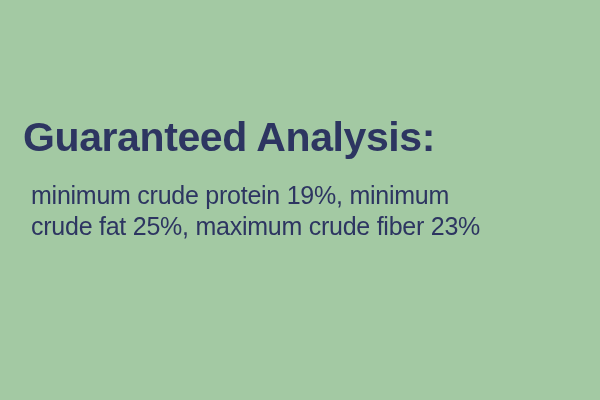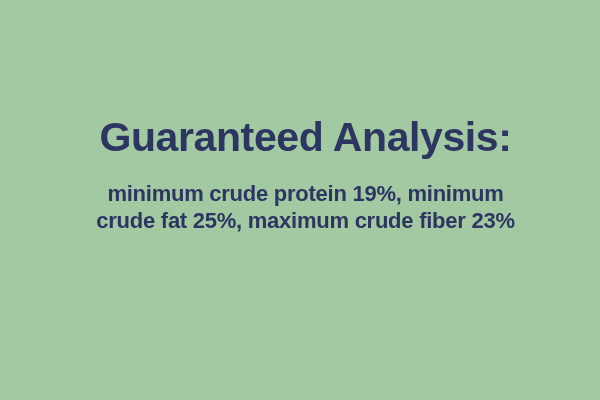--- a/index.html
+++ b/index.html
@@ -15,21 +15,20 @@
     font-family: "Liberation Sans", "DejaVu Sans", sans-serif;
     background: #a3c9a3;
   }
 
   #card {
     position: relative;
     box-sizing: border-box;
     width: 600px;
     height: 400px;
     background: #a3c9a3;
-    text-align: center;
   }
 
   #text-block {
     position: absolute;
     left: 23px;
     top: 116px;
     right: 12px;
   }
 
   #heading {
@@ -37,25 +36,25 @@
     padding: 0;
     font-size: 41px;
     font-weight: bold;
     line-height: 1.07;
     letter-spacing: -0.4px;
     color: #2d3561;
     white-space: nowrap;
   }
 
   #body {
-    margin: 15px;
+    margin: 8px;
     padding: 0;
     margin-top: 20px;
-    font-size: 22px;
-    font-weight: bold;
+    font-size: 25px;
+    font-weight: normal;
     line-height: 1.24;
     letter-spacing: -0.25px;
     color: #2d3561;
   }
 
   #body .line {
     display: block;
     white-space: nowrap;
   }
 </style>

